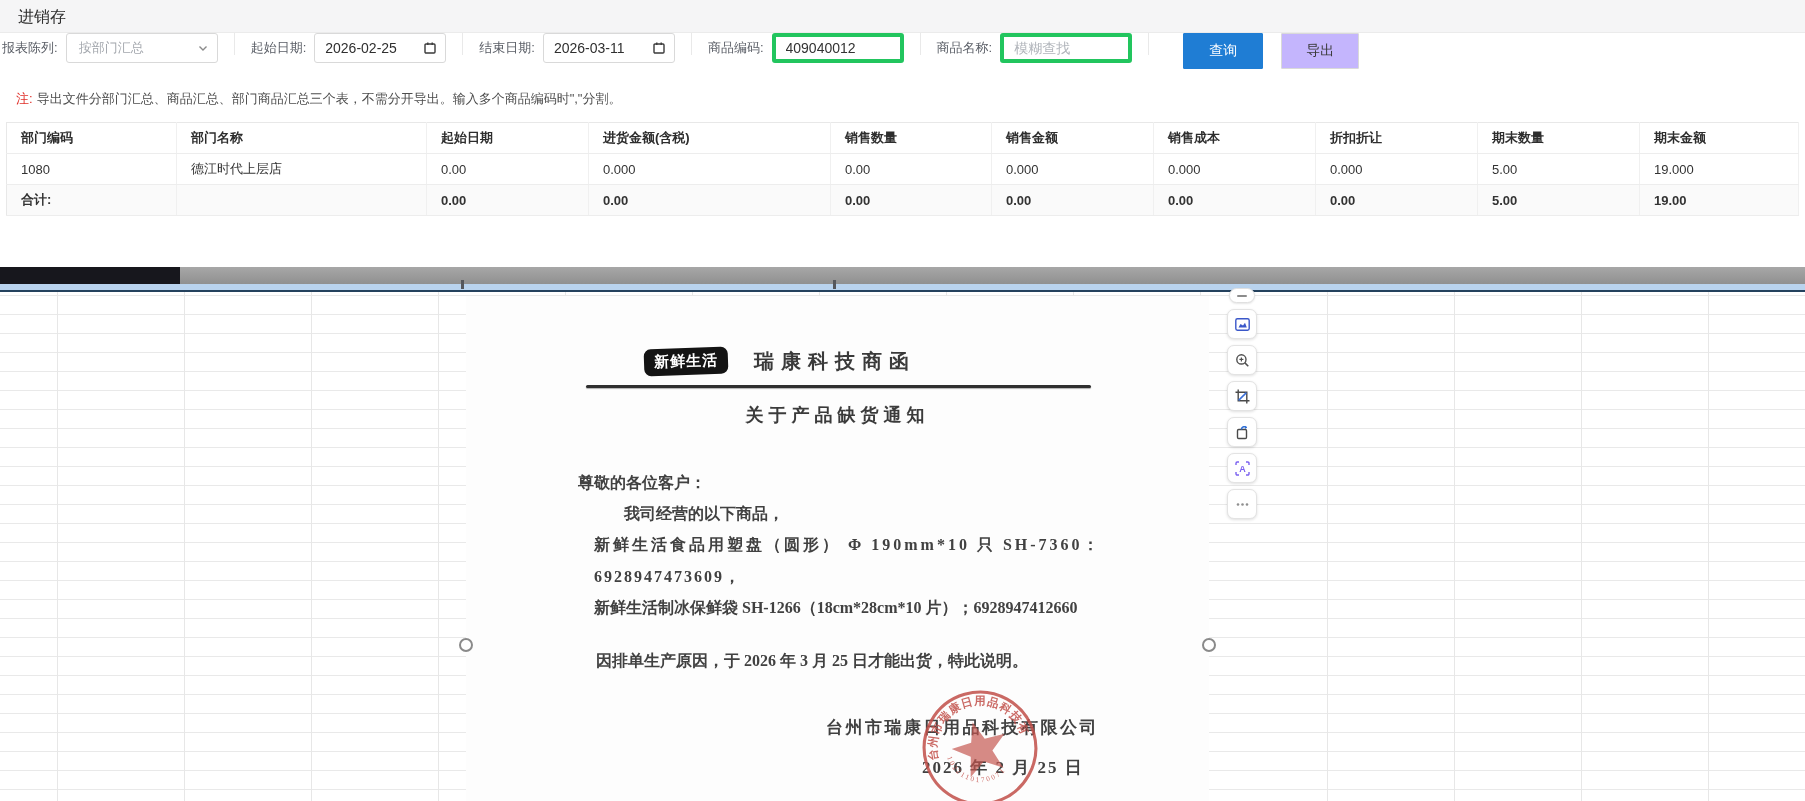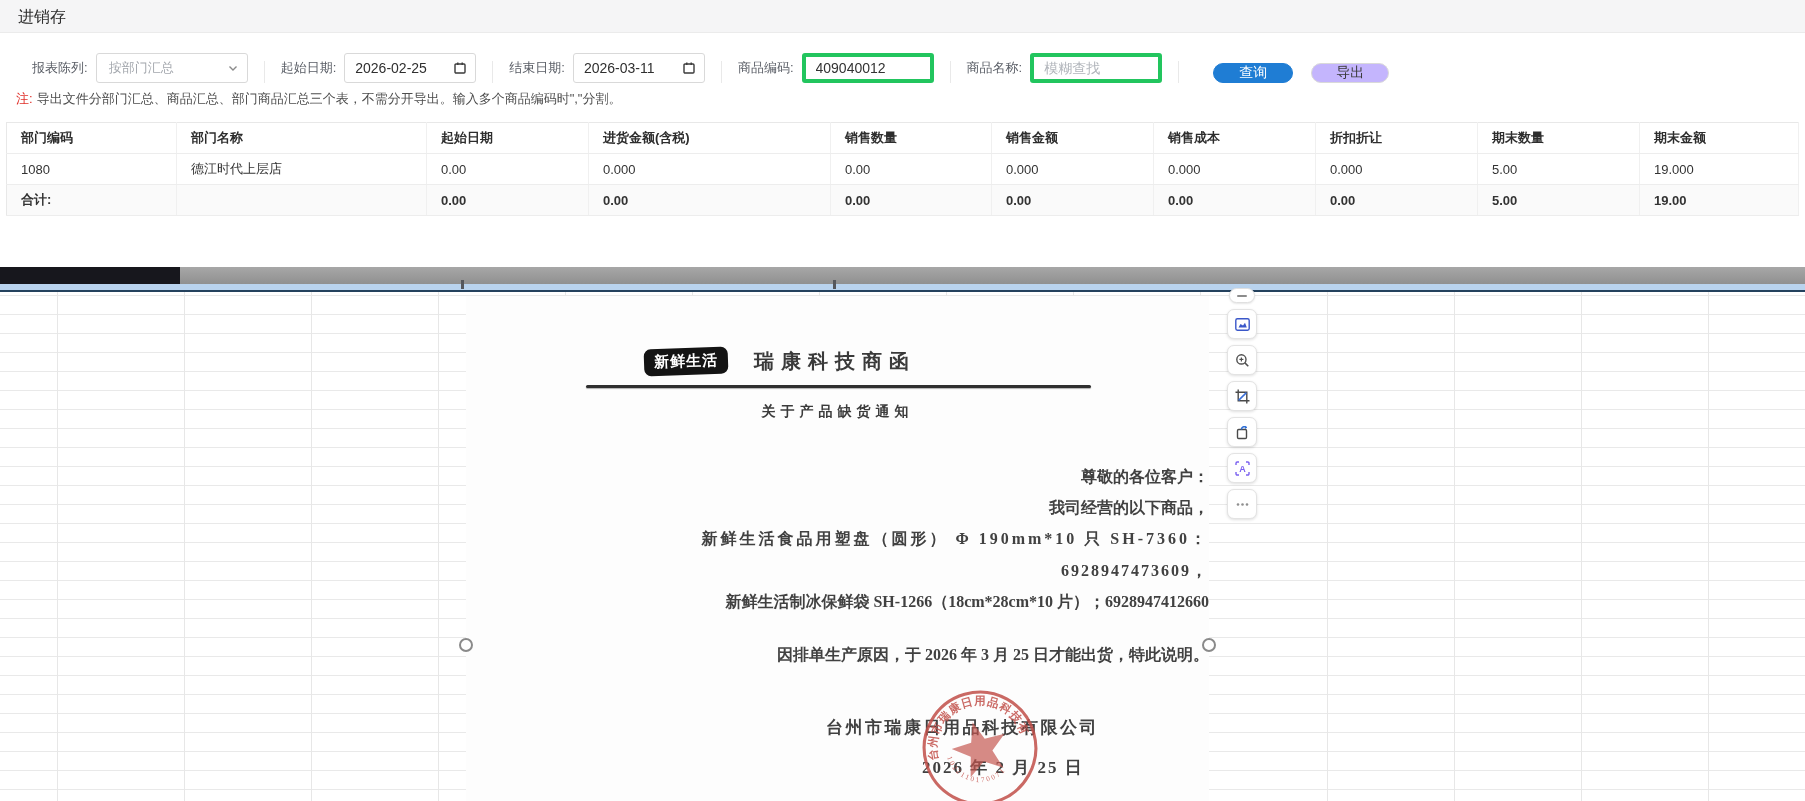--- a/index.html
+++ b/index.html
@@ -7,36 +7,36 @@
   body { font-family:"Liberation Sans","DejaVu Sans",sans-serif; background:#fff; }
   .app { position:relative; width:1805px; height:801px; background:#fff; overflow:hidden; }
 
   
   .titlebar { position:absolute; top:0; left:0; width:100%; height:33px;
     background:#f5f5f6; border-bottom:1px solid #ebebeb;
     line-height:33px; padding-left:18px; font-size:16px; color:#2f2f2f; }
 
   
   .filterbar { position:absolute; top:33px; left:0; width:100%; height:50px;
-    background:#fff; display:flex; align-items:flex-end; padding-left:32px; }
+    background:#fff; display:flex; align-items:flex-start; padding-left:2px; }
   .fgroup { display:flex; align-items:center; }
   .flabel { font-size:13px; color:#5a5e66; margin-right:8px; white-space:nowrap; }
   .fdivider { width:1px; height:22px; background:#e9e9e9; margin:0 16px; }
   .ctrl { height:30px; border:1px solid #d9d9d9; border-radius:3px; background:#fff;
     display:flex; align-items:center; font-size:14px; color:#333; }
   .select { width:152px; padding:0 8px 0 12px; justify-content:space-between; cursor:pointer; }
   .select .val { color:#a3a7ad; font-size:13px; }
   .datebox { width:132px; padding:0 8px 0 10px; justify-content:space-between; cursor:pointer; }
   .datebox .val { font-size:14px; color:#2f2f2f; }
   input.txt { width:132px; height:30px; border:4px solid #22c55e; border-radius:3px;
     padding:0 10px; font-size:14px; color:#333; outline:none;
     font-family:"Liberation Sans","DejaVu Sans",sans-serif; }
   input.txt::placeholder { color:#b0b4ba; }
   input.store { width:150px; }
-  .btn { height:20px; border-radius:12px; font-size:14px; cursor:pointer;
+  .btn { height:36px; border-radius:1px; font-size:14px; cursor:pointer;
     display:flex; align-items:center; justify-content:center; }
   .btn-primary { width:80px; background:#1f7dd4; color:#fff; border:1px solid #1f7dd4; margin-left:18px; }
   .btn-plain { width:78px; background:#c4b5fd; color:#3a3a3a; border:1px solid #d9d9d9; margin-left:18px; }
 
   
   .note { position:absolute; top:90px; left:16px; font-size:13px; color:#4d4d4d; }
   .note .red { color:#e0302a; margin-right:4px; }
 
   
   table.report { position:absolute; top:122px; left:6px; width:1793px;
@@ -67,23 +67,23 @@
   .doc-page { position:absolute; left:466px; top:4px; width:743px; height:505px;
     background:#fdfdfd; overflow:hidden; cursor:move;
     font-family:"Liberation Serif","DejaVu Serif",serif; color:#414141; }
   .letterhead { display:flex; align-items:center; gap:26px; margin:52px 0 0 178px; }
   .logo-badge { background:#141414; color:#fff; font-weight:700; font-size:15px;
     letter-spacing:1px; padding:4px 10px; border-radius:7px; transform:rotate(-2deg);
     font-family:"Liberation Sans","DejaVu Sans",sans-serif; }
   .lh-title { font-size:20px; font-weight:700; letter-spacing:7px; color:#3a3a3a; }
   .lh-rule { margin:10px 0 0 120px; width:505px; height:3px; background:#2f2f2f;
     border-radius:2px; box-shadow:0 1px 1px rgba(0,0,0,.3); }
-  .doc-title { margin-top:15px; text-align:center; font-size:14px; font-weight:700;
+  .doc-title { margin-top:15px; text-align:center; font-size:18px; font-weight:700;
     letter-spacing:5px; color:#3b3b3b; }
-  .doc-page p { font-size:16px; font-weight:600; line-height:20px;text-align:right; }
+  .doc-page p { font-size:16px; font-weight:600; line-height:20px; }
   .p-salute { margin:46px 0 0 112px; }
   .p-intro  { margin:11px 0 0 158px; }
   .p-item1  { margin:11px 0 0 128px; letter-spacing:3px; white-space:nowrap; font-size:15.5px; }
   .p-code1  { margin:12px 0 0 128px; letter-spacing:2px; }
   .p-item2  { margin:11px 0 0 128px; }
   .p-close  { margin:33px 0 0 130px; }
   .sig { position:absolute; left:360px; top:420px; }
   .sig .company { font-size:17px; font-weight:700; letter-spacing:2.5px; }
   .sig .sdate { margin:17px 0 0 96px; font-size:17px; font-weight:700; letter-spacing:2px; }
   .stamp { position:absolute; left:452px; top:390px; width:124px; height:124px;

